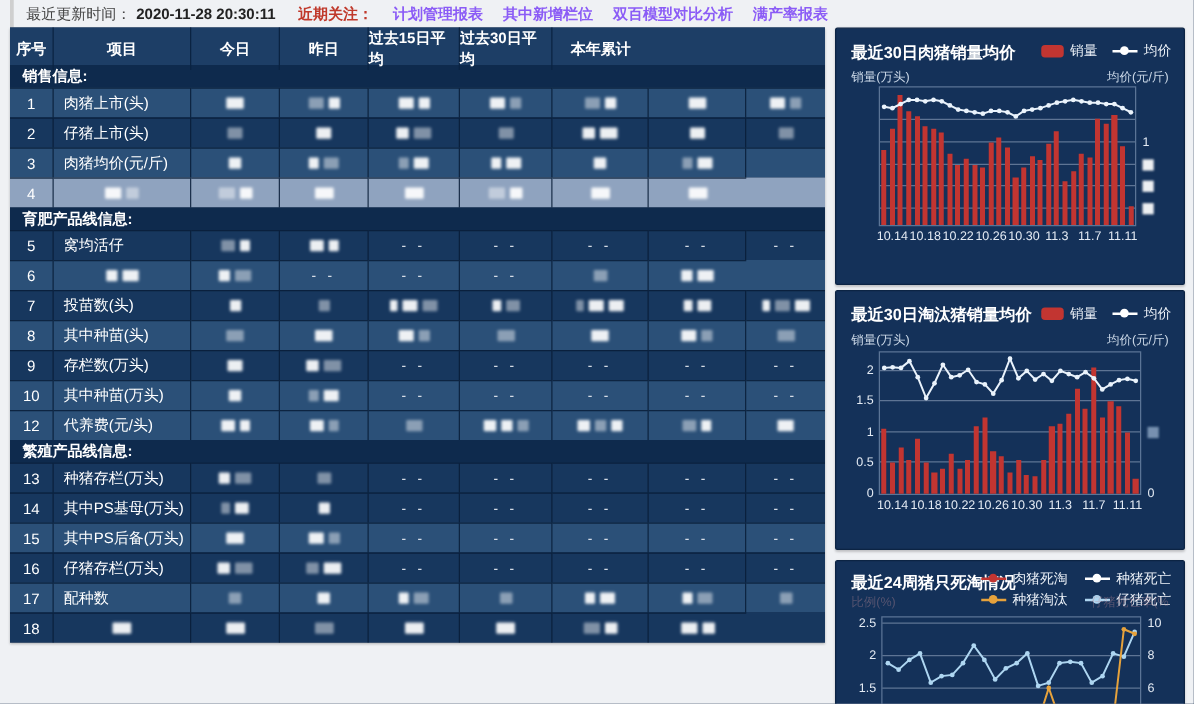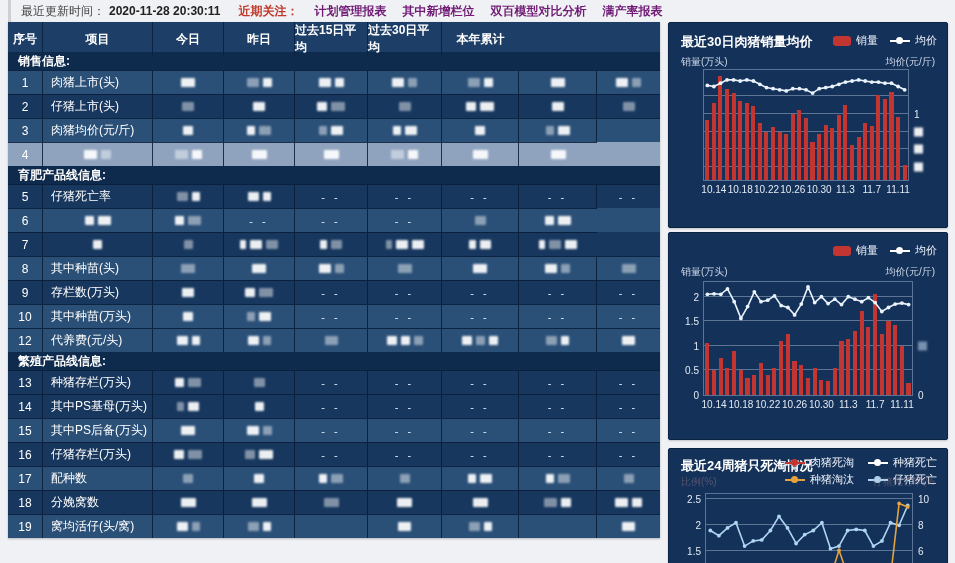--- a/index.html
+++ b/index.html
@@ -4,21 +4,21 @@
 <style>
   html,body{margin:0;padding:0}
   body{width:955px;height:563px;overflow:hidden;position:relative;
        background:#eff1f4;font-family:"Liberation Sans","DejaVu Sans",sans-serif;}
   
   .topbar{position:absolute;left:8px;top:0;height:22px;display:flex;align-items:center;
           font-size:12px;color:#333;border-left:3px solid #cfcfcf;padding-left:10px;}
   .topbar .lbl{color:#444;}
   .topbar .time{color:#222;font-weight:bold;margin-left:4px;}
   .topbar .focus{color:#c0392b;font-weight:bold;margin-left:18px;}
-  .topbar .link{color:#701a75;font-weight:bold;margin-left:16px;cursor:pointer;}
+  .topbar .link{color:#8b5cf6;font-weight:bold;margin-left:16px;cursor:pointer;}
   
   .rpt{position:absolute;left:8px;top:22px;width:652px;background:#0a2342;
        box-shadow:0 1px 2px rgba(0,0,0,.25);}
   .trow{display:grid;grid-template-columns:35px 110px 71px 71px 73px 74px 77px 78px 63px;}
   .thead{height:30px;background:#1d3e66;}
   .thead>div{display:flex;align-items:center;justify-content:center;color:#fff;
              font-size:12px;font-weight:bold;border-right:1px solid #0a2342;}
   .tsection{height:18px;background:#0e2a4d;color:#fff;font-weight:bold;font-size:12px;
             display:flex;align-items:center;padding-left:10px;}
   .tdata{height:24px;font-size:12px;color:#fff;}
@@ -196,21 +196,21 @@
       <div>
         <span class="blob" style="width: 15px; opacity: 0.92;"></span>
       </div>
       <div>
         <span class="blob" style="width: 15px; opacity: 0.92;"></span>
       </div>
     </div>
     <div class="tsection">育肥产品线信息:</div>
     <div class="trow tdata sh-D">
       <div>5</div>
-      <div class="cell-label">仔猪死亡率</div>
+      <div class="cell-label">窝均活仔</div>
       <div>
         <span class="blob" style="width: 11px; opacity: 0.45;"></span>
         <span class="blob" style="width: 8px; opacity: 0.92;"></span>
       </div>
       <div>
         <span class="blob" style="width: 11px; opacity: 0.92;"></span>
         <span class="blob" style="width: 8px; opacity: 0.92;"></span>
       </div>
       <div>
         <span class="dash">- -</span>
@@ -250,20 +250,21 @@
       <div>
         <span class="blob" style="width: 11px; opacity: 0.45;"></span>
       </div>
       <div>
         <span class="blob" style="width: 9px; opacity: 0.92;"></span>
         <span class="blob" style="width: 13px; opacity: 0.92;"></span>
       </div>
     </div>
     <div class="trow tdata sh-D">
       <div>7</div>
+      <div class="cell-label">投苗数(头)</div>
       <div>
         <span class="blob" style="width: 9px; opacity: 0.92;"></span>
       </div>
       <div>
         <span class="blob" style="width: 9px; opacity: 0.45;"></span>
       </div>
       <div>
         <span class="blob" style="width: 6px; opacity: 0.92;"></span>
         <span class="blob" style="width: 12px; opacity: 0.92;"></span>
         <span class="blob" style="width: 12px; opacity: 0.45;"></span>
@@ -527,21 +528,20 @@
       <div>
         <span class="blob" style="width: 8px; opacity: 0.92;"></span>
         <span class="blob" style="width: 12px; opacity: 0.45;"></span>
       </div>
       <div>
         <span class="blob" style="width: 10px; opacity: 0.45;"></span>
       </div>
     </div>
     <div class="trow tdata sh-D">
       <div>18</div>
-      <div class="cell-label">分娩窝数</div>
       <div>
         <span class="blob" style="width: 15px; opacity: 0.92;"></span>
       </div>
       <div>
         <span class="blob" style="width: 15px; opacity: 0.92;"></span>
       </div>
       <div>
         <span class="blob" style="width: 15px; opacity: 0.45;"></span>
       </div>
       <div>
@@ -550,44 +550,20 @@
       <div>
         <span class="blob" style="width: 15px; opacity: 0.92;"></span>
       </div>
       <div>
         <span class="blob" style="width: 13px; opacity: 0.45;"></span>
         <span class="blob" style="width: 10px; opacity: 0.92;"></span>
       </div>
       <div>
         <span class="blob" style="width: 13px; opacity: 0.92;"></span>
         <span class="blob" style="width: 10px; opacity: 0.92;"></span>
-      </div>
-    </div>
-    <div class="trow tdata sh-L">
-      <div>19</div>
-      <div class="cell-label">窝均活仔(头/窝)</div>
-      <div>
-        <span class="blob" style="width: 11px; opacity: 0.92;"></span>
-        <span class="blob" style="width: 8px; opacity: 0.45;"></span>
-      </div>
-      <div>
-        <span class="blob" style="width: 11px; opacity: 0.45;"></span>
-        <span class="blob" style="width: 8px; opacity: 0.92;"></span>
-      </div>
-      <div></div>
-      <div>
-        <span class="blob" style="width: 13px; opacity: 0.92;"></span>
-      </div>
-      <div>
-        <span class="blob" style="width: 11px; opacity: 0.45;"></span>
-        <span class="blob" style="width: 8px; opacity: 0.92;"></span>
-      </div>
-      <div></div>
-      <div>
-        <span class="blob" style="width: 13px; opacity: 0.92;"></span>
       </div>
     </div>
   </div>
 
 <div class="panel" id="panel1">
   <div class="ptitle">最近30日肉猪销量均价</div>
   <div class="plegend">
       <span class="leg-item">
         <span class="sw-bar" style="background: rgb(194, 53, 49);"></span>
         <span>销量</span>
@@ -681,20 +657,21 @@
       <span class="xlab" style="left: 30.6452%; top: calc(100% + 4px);">10.22</span>
       <span class="xlab" style="left: 43.5484%; top: calc(100% + 4px);">10.26</span>
       <span class="xlab" style="left: 56.4516%; top: calc(100% + 4px);">10.30</span>
       <span class="xlab" style="left: 69.3548%; top: calc(100% + 4px);">11.3</span>
       <span class="xlab" style="left: 82.2581%; top: calc(100% + 4px);">11.7</span>
       <span class="xlab" style="left: 95.1613%; top: calc(100% + 4px);">11.11</span>
     </div>
 </div>
 
 <div class="panel" id="panel2">
+  <div class="ptitle">最近30日淘汰猪销量均价</div>
   <div class="plegend">
       <span class="leg-item">
         <span class="sw-bar" style="background: rgb(194, 53, 49);"></span>
         <span>销量</span>
       </span>
       <span class="leg-item">
         <span class="sw-line" style="background: rgb(255, 255, 255);">
           <i style="background: rgb(255, 255, 255);"></i>
         </span>
         <span>均价</span>

